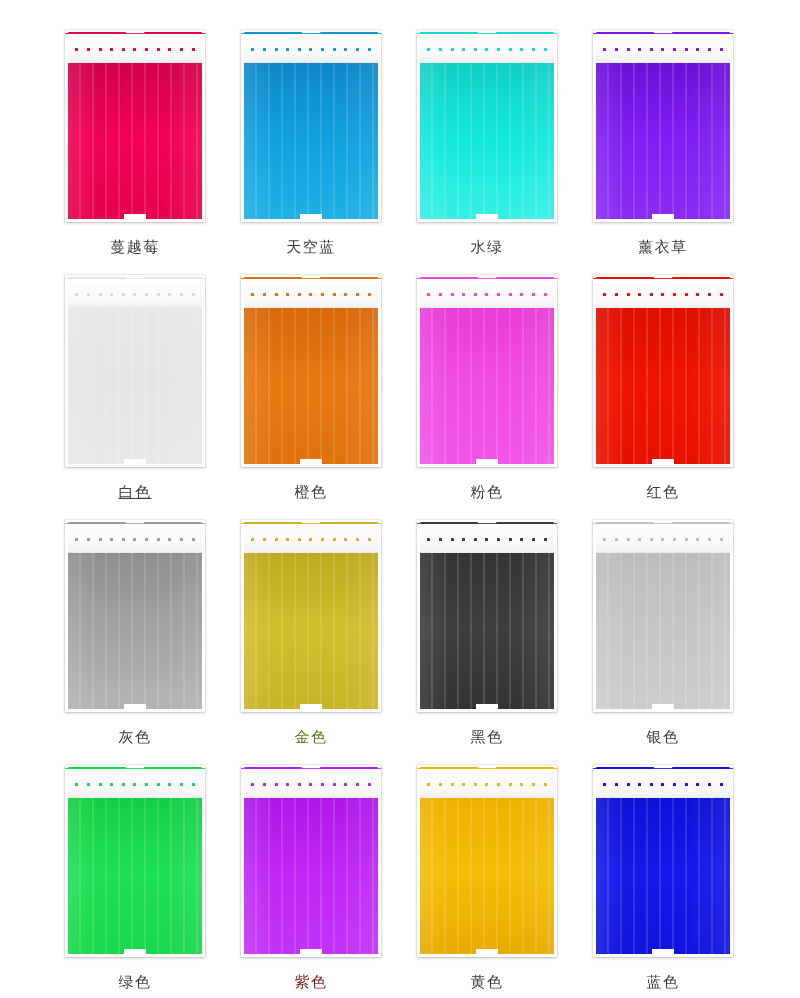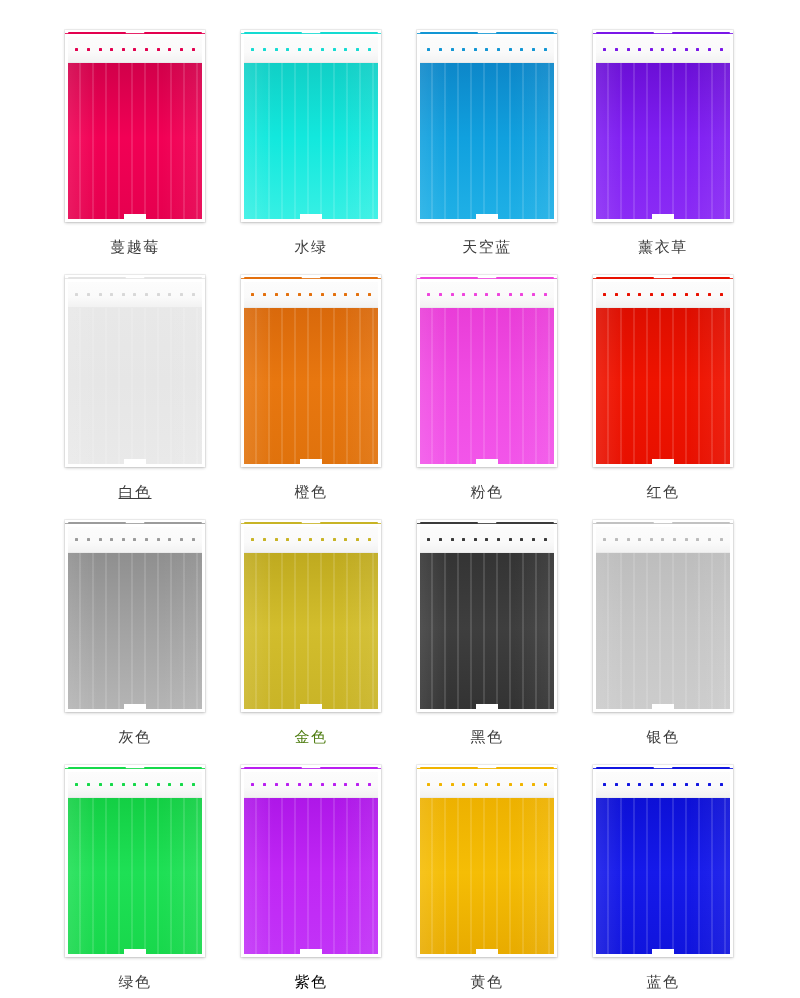--- a/index.html
+++ b/index.html
@@ -166,20 +166,49 @@
           <div class="body-fill" style="background: linear-gradient(rgb(209, 0, 74) 0%, rgb(242, 0, 85) 48%, rgb(230, 0, 79) 100%);"></div>
           <div class="body-stripes"></div>
           <div class="body-sheen"></div>
           <div class="notch"></div>
         </div>
       </div>
       <div class="label" style="color: rgb(60, 60, 60);">蔓越莓</div>
     </div>
     <div class="swatch-cell">
       <div class="card">
+        <div class="rail-line" style="background: rgb(18, 150, 212);"></div>
+        <div class="rail">
+          <div class="rail-seg" style="background: rgb(18, 150, 212);"></div>
+          <div class="rail-seg" style="background: rgb(18, 150, 212);"></div>
+        </div>
+        <div class="header-strip">
+          <div class="dot" style="background: rgb(18, 150, 212);"></div>
+          <div class="dot" style="background: rgb(18, 150, 212);"></div>
+          <div class="dot" style="background: rgb(18, 150, 212);"></div>
+          <div class="dot" style="background: rgb(18, 150, 212);"></div>
+          <div class="dot" style="background: rgb(18, 150, 212);"></div>
+          <div class="dot" style="background: rgb(18, 150, 212);"></div>
+          <div class="dot" style="background: rgb(18, 150, 212);"></div>
+          <div class="dot" style="background: rgb(18, 150, 212);"></div>
+          <div class="dot" style="background: rgb(18, 150, 212);"></div>
+          <div class="dot" style="background: rgb(18, 150, 212);"></div>
+          <div class="dot" style="background: rgb(18, 150, 212);"></div>
+        </div>
+        <div class="body">
+          <div class="body-fill" style="background: linear-gradient(rgb(13, 135, 201) 0%, rgb(16, 160, 222) 48%, rgb(31, 176, 230) 100%);"></div>
+          <div class="body-stripes"></div>
+          <div class="body-sheen"></div>
+          <div class="notch"></div>
+        </div>
+      </div>
+      <div class="label" style="color: rgb(60, 60, 60);">天空蓝</div>
+    </div>
+    <div class="swatch-cell">
+      <div class="card">
         <div class="rail-line" style="background: rgb(20, 219, 210);"></div>
         <div class="rail">
           <div class="rail-seg" style="background: rgb(20, 219, 210);"></div>
           <div class="rail-seg" style="background: rgb(20, 219, 210);"></div>
         </div>
         <div class="header-strip">
           <div class="dot" style="background: rgb(20, 219, 210);"></div>
           <div class="dot" style="background: rgb(20, 219, 210);"></div>
           <div class="dot" style="background: rgb(20, 219, 210);"></div>
           <div class="dot" style="background: rgb(20, 219, 210);"></div>
@@ -195,49 +224,20 @@
           <div class="body-fill" style="background: linear-gradient(rgb(17, 207, 198) 0%, rgb(18, 232, 221) 48%, rgb(54, 240, 228) 100%);"></div>
           <div class="body-stripes"></div>
           <div class="body-sheen"></div>
           <div class="notch"></div>
         </div>
       </div>
       <div class="label" style="color: rgb(60, 60, 60);">水绿</div>
     </div>
     <div class="swatch-cell">
       <div class="card">
-        <div class="rail-line" style="background: rgb(18, 150, 212);"></div>
-        <div class="rail">
-          <div class="rail-seg" style="background: rgb(18, 150, 212);"></div>
-          <div class="rail-seg" style="background: rgb(18, 150, 212);"></div>
-        </div>
-        <div class="header-strip">
-          <div class="dot" style="background: rgb(18, 150, 212);"></div>
-          <div class="dot" style="background: rgb(18, 150, 212);"></div>
-          <div class="dot" style="background: rgb(18, 150, 212);"></div>
-          <div class="dot" style="background: rgb(18, 150, 212);"></div>
-          <div class="dot" style="background: rgb(18, 150, 212);"></div>
-          <div class="dot" style="background: rgb(18, 150, 212);"></div>
-          <div class="dot" style="background: rgb(18, 150, 212);"></div>
-          <div class="dot" style="background: rgb(18, 150, 212);"></div>
-          <div class="dot" style="background: rgb(18, 150, 212);"></div>
-          <div class="dot" style="background: rgb(18, 150, 212);"></div>
-          <div class="dot" style="background: rgb(18, 150, 212);"></div>
-        </div>
-        <div class="body">
-          <div class="body-fill" style="background: linear-gradient(rgb(13, 135, 201) 0%, rgb(16, 160, 222) 48%, rgb(31, 176, 230) 100%);"></div>
-          <div class="body-stripes"></div>
-          <div class="body-sheen"></div>
-          <div class="notch"></div>
-        </div>
-      </div>
-      <div class="label" style="color: rgb(60, 60, 60);">天空蓝</div>
-    </div>
-    <div class="swatch-cell">
-      <div class="card">
         <div class="rail-line" style="background: rgb(122, 22, 232);"></div>
         <div class="rail">
           <div class="rail-seg" style="background: rgb(122, 22, 232);"></div>
           <div class="rail-seg" style="background: rgb(122, 22, 232);"></div>
         </div>
         <div class="header-strip">
           <div class="dot" style="background: rgb(122, 22, 232);"></div>
           <div class="dot" style="background: rgb(122, 22, 232);"></div>
           <div class="dot" style="background: rgb(122, 22, 232);"></div>
           <div class="dot" style="background: rgb(122, 22, 232);"></div>
@@ -539,21 +539,21 @@
           <div class="dot" style="background: rgb(186, 31, 240);"></div>
           <div class="dot" style="background: rgb(186, 31, 240);"></div>
         </div>
         <div class="body">
           <div class="body-fill" style="background: linear-gradient(rgb(174, 23, 232) 0%, rgb(192, 38, 245) 48%, rgb(194, 51, 247) 100%);"></div>
           <div class="body-stripes"></div>
           <div class="body-sheen"></div>
           <div class="notch"></div>
         </div>
       </div>
-      <div class="label" style="color: #000000; text-align: right;">紫色</div>
+      <div class="label" style="color: #7f1d1d; text-align: right;">紫色</div>
     </div>
     <div class="swatch-cell">
       <div class="card">
         <div class="rail-line" style="background: rgb(240, 180, 0);"></div>
         <div class="rail">
           <div class="rail-seg" style="background: rgb(240, 180, 0);"></div>
           <div class="rail-seg" style="background: rgb(240, 180, 0);"></div>
         </div>
         <div class="header-strip">
           <div class="dot" style="background: rgb(240, 180, 0);"></div>

